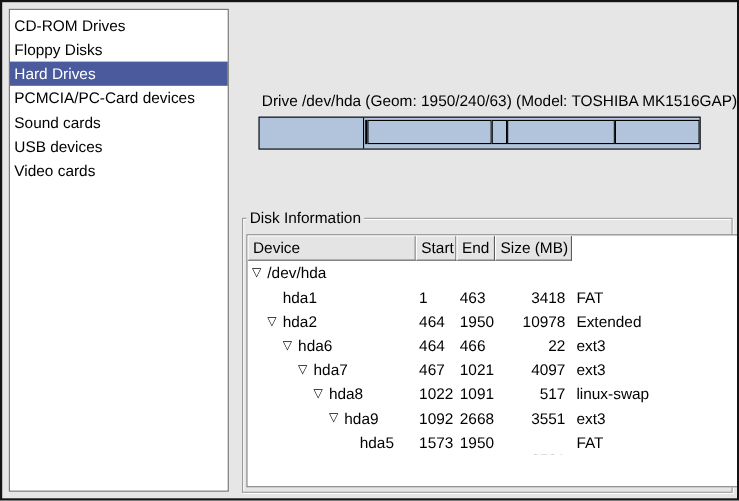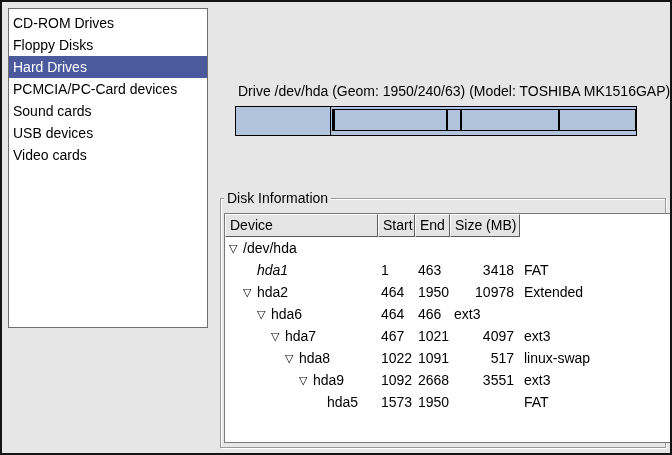--- a/index.html
+++ b/index.html
@@ -10,21 +10,21 @@
   html,body{margin:0;padding:0;}
   body{
     width:672px;height:455px;position:relative;overflow:hidden;
     background:var(--bg);
     border:2px solid #141414;box-sizing:border-box;
     font-family:"Liberation Sans","DejaVu Sans",sans-serif;
     font-size:14px;color:#000;
   }
   
   .sidebar{
-    position:absolute;left:6px;top:6px;width:200px;height:320px;
+    position:absolute;left:6px;top:6px;width:200px;height:439px;
     background:#fff;border:1px solid #6e6e6e;box-sizing:border-box;
     padding-top:3px;
   }
   .sb-item{height:22px;line-height:22px;padding-left:4px;white-space:nowrap;cursor:default;}
   .sb-item.selected{background:var(--sel);color:#fff;}
   
   .drive-title{position:absolute;left:236px;top:81px;white-space:nowrap;}
   .drive-bar{
     position:absolute;left:233px;top:104px;width:402px;height:30px;
     background:var(--fill);border:1px solid #000;box-sizing:border-box;
@@ -119,21 +119,21 @@
             <span class="indent" style="width: 0px;"></span>
             <span class="expander">▽</span>
             <span>/dev/hda</span>
           </div>
           <div class="td c-start" style="width: 37px;"></div>
           <div class="td c-end" style="width: 35px;"></div>
           <div class="td c-size" style="width: 70px;"></div>
           <div class="td c-type" style="flex: 1 1 0%;"></div>
         </div>
         <div class="row">
-          <div class="td c-device" style="width: 153px; font-style: italic;">
+          <div class="td c-device" style="width: 153px;">
             <span class="indent" style="width: 14px;"></span>
             <span class="expander"></span>
             <span>hda1</span>
           </div>
           <div class="td c-start" style="width: 37px;">1</div>
           <div class="td c-end" style="width: 35px;">463</div>
           <div class="td c-size" style="width: 70px;">3418</div>
           <div class="td c-type" style="flex: 1 1 0%;">FAT</div>
         </div>
         <div class="row">
@@ -148,20 +148,21 @@
           <div class="td c-type" style="flex: 1 1 0%;">Extended</div>
         </div>
         <div class="row">
           <div class="td c-device" style="width: 153px;">
             <span class="indent" style="width: 28px;"></span>
             <span class="expander">▽</span>
             <span>hda6</span>
           </div>
           <div class="td c-start" style="width: 37px;">464</div>
           <div class="td c-end" style="width: 35px;">466</div>
+          <div class="td c-size" style="width: 70px;">22</div>
           <div class="td c-type" style="flex: 1 1 0%;">ext3</div>
         </div>
         <div class="row">
           <div class="td c-device" style="width: 153px;">
             <span class="indent" style="width: 42px;"></span>
             <span class="expander">▽</span>
             <span>hda7</span>
           </div>
           <div class="td c-start" style="width: 37px;">467</div>
           <div class="td c-end" style="width: 35px;">1021</div>

